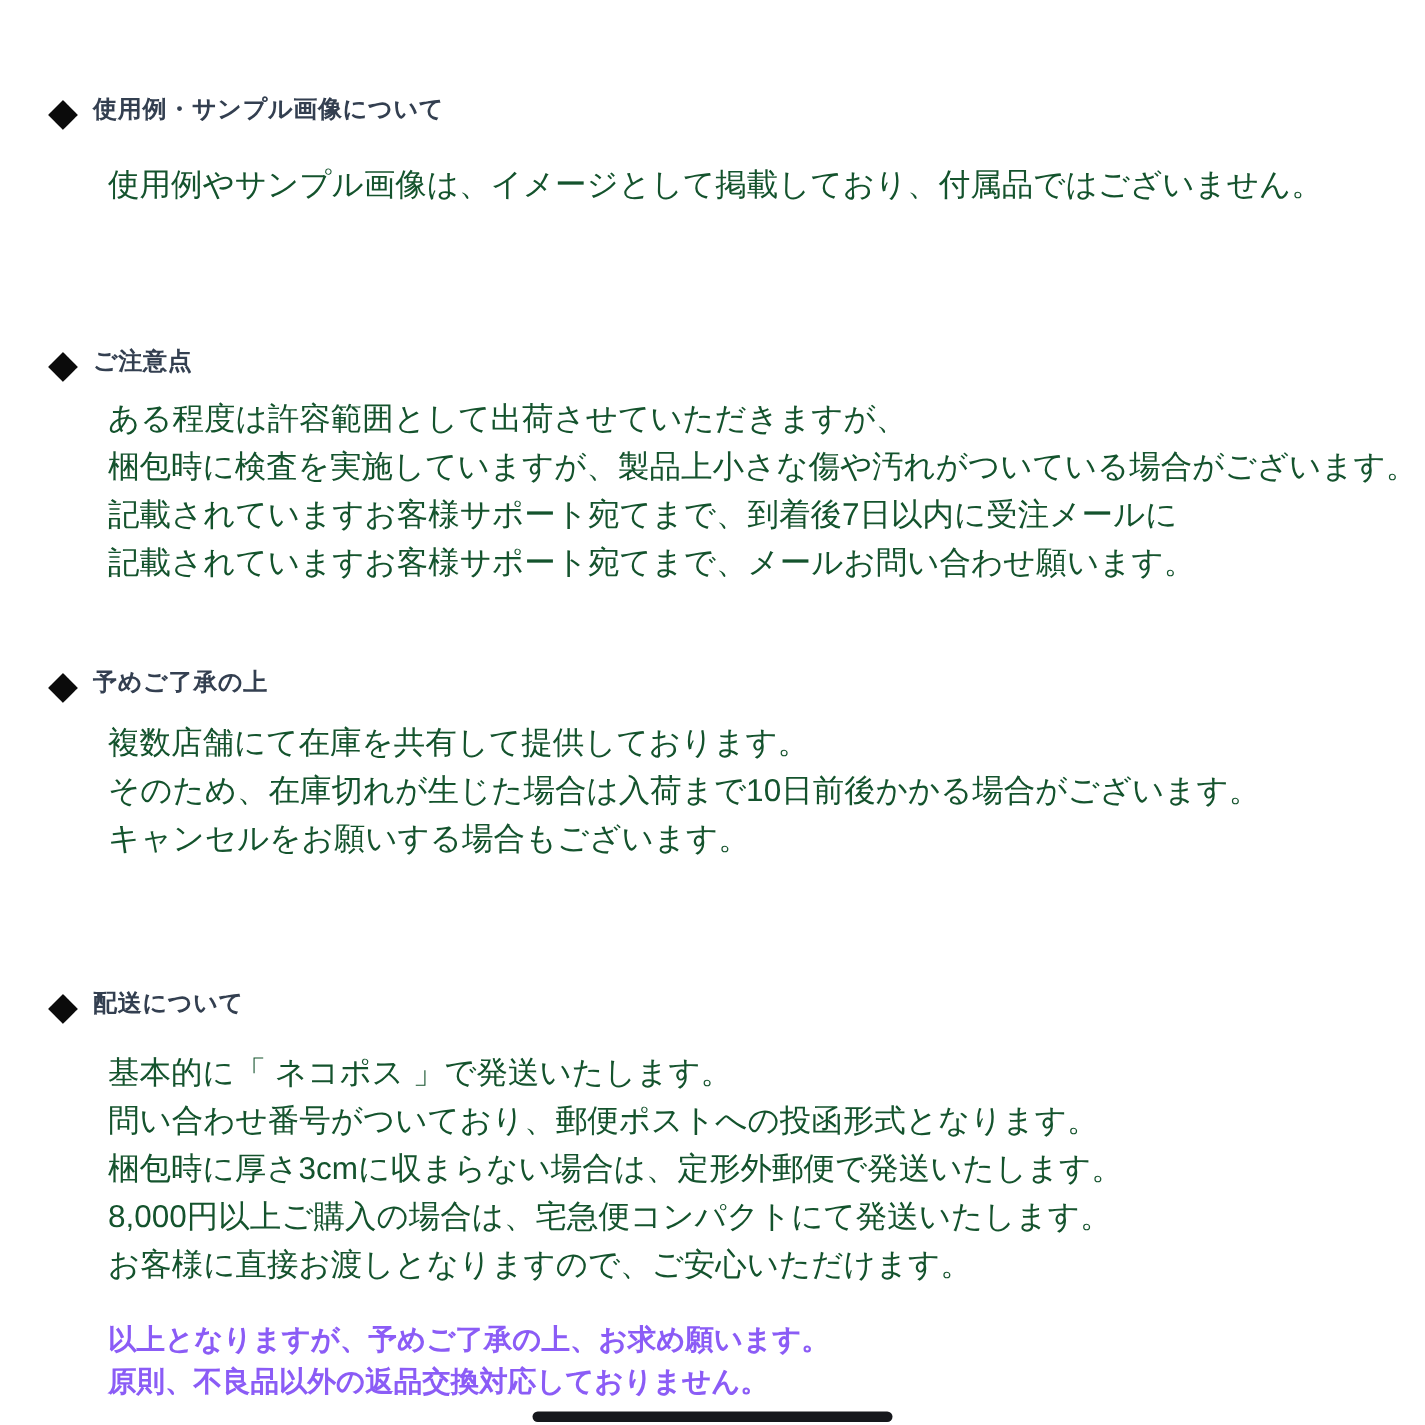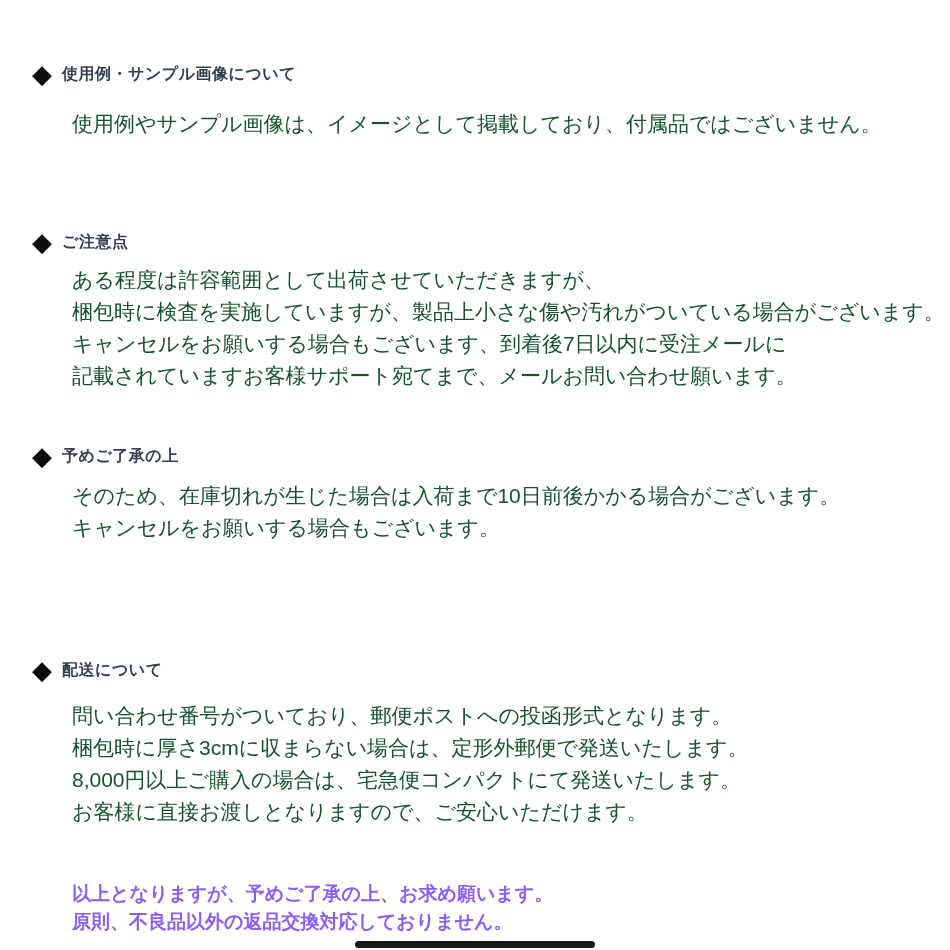--- a/index.html
+++ b/index.html
@@ -101,42 +101,44 @@
   </section>
 
   <section class="sec" id="sec-caution">
     <div class="heading">
       <i class="diamond">◆</i>
       <h2 class="title">ご注意点</h2>
     </div>
     <div class="body">
       <p>ある程度は許容範囲として出荷させていただきますが、</p>
       <p>梱包時に検査を実施していますが、製品上小さな傷や汚れがついている場合がございます。</p>
-      <p>キャンセルをお願いする場合もございます、到着後7日以内に受注メールに</p>
+      <p>記載されていますお客様サポート宛てまで、到着後7日以内に受注メールに</p>
       <p>記載されていますお客様サポート宛てまで、メールお問い合わせ願います。</p>
     </div>
   </section>
 
   <section class="sec" id="sec-stock">
     <div class="heading">
       <i class="diamond">◆</i>
       <h2 class="title">予めご了承の上</h2>
     </div>
     <div class="body">
+      <p>複数店舗にて在庫を共有して提供しております。</p>
       <p>そのため、在庫切れが生じた場合は入荷まで10日前後かかる場合がございます。</p>
       <p>キャンセルをお願いする場合もございます。</p>
     </div>
   </section>
 
   <section class="sec" id="sec-ship">
     <div class="heading">
       <i class="diamond">◆</i>
       <h2 class="title">配送について</h2>
     </div>
     <div class="body">
+      <p>基本的に「 ネコポス 」で発送いたします。</p>
       <p>問い合わせ番号がついており、郵便ポストへの投函形式となります。</p>
       <p>梱包時に厚さ3cmに収まらない場合は、定形外郵便で発送いたします。</p>
       <p>8,000円以上ご購入の場合は、宅急便コンパクトにて発送いたします。</p>
       <p>お客様に直接お渡しとなりますので、ご安心いただけます。</p>
     </div>
   </section>
 
   <div class="notice">
     <p>以上となりますが、予めご了承の上、お求め願います。</p>
     <p>原則、不良品以外の返品交換対応しておりません。</p>

